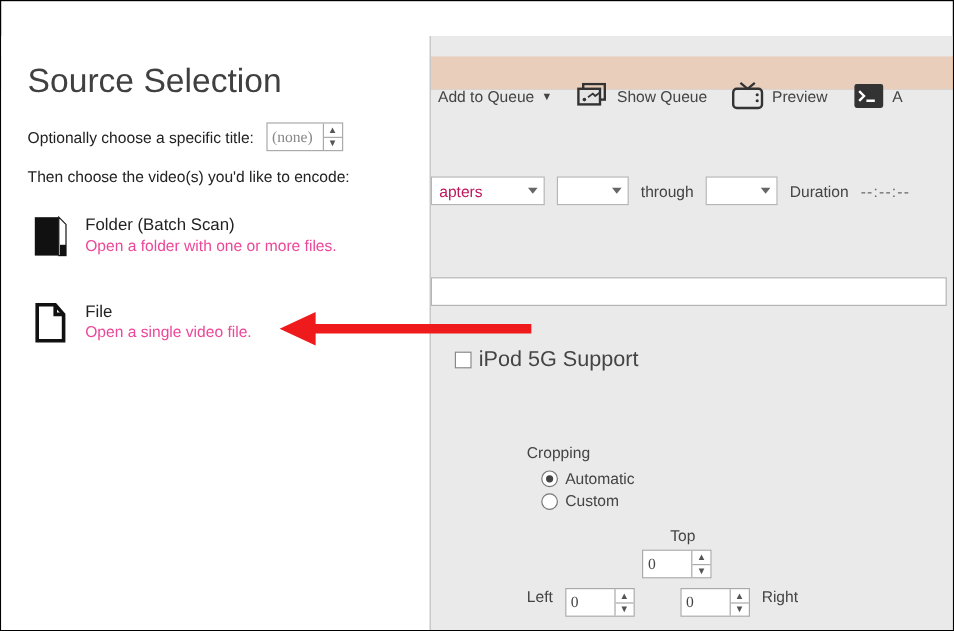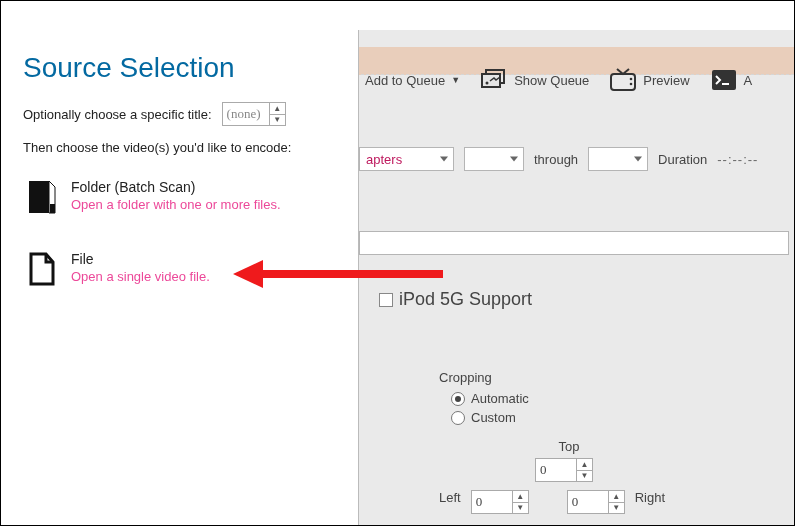--- a/index.html
+++ b/index.html
@@ -148,21 +148,21 @@
     bottom: 0;
     background: #fff;
     border-right: 1px solid #bbb;
     padding: 22px 22px;
     z-index: 5;
   }
   .panel h1 {
     font-weight: 300;
     font-size: 28px;
     margin-bottom: 18px;
-    color: #0369a1;
+    color: #404040;
   }
   .panel .opt-row {
     display:flex; align-items:center; gap:10px;
     font-size: 13px; margin-bottom: 14px;
   }
   .panel .instr { font-size:13px; margin-bottom: 16px;}
   .src-item {
     display:flex; align-items:flex-start; gap:14px;
     padding: 8px 4px; margin-bottom: 20px;
     cursor: pointer;

